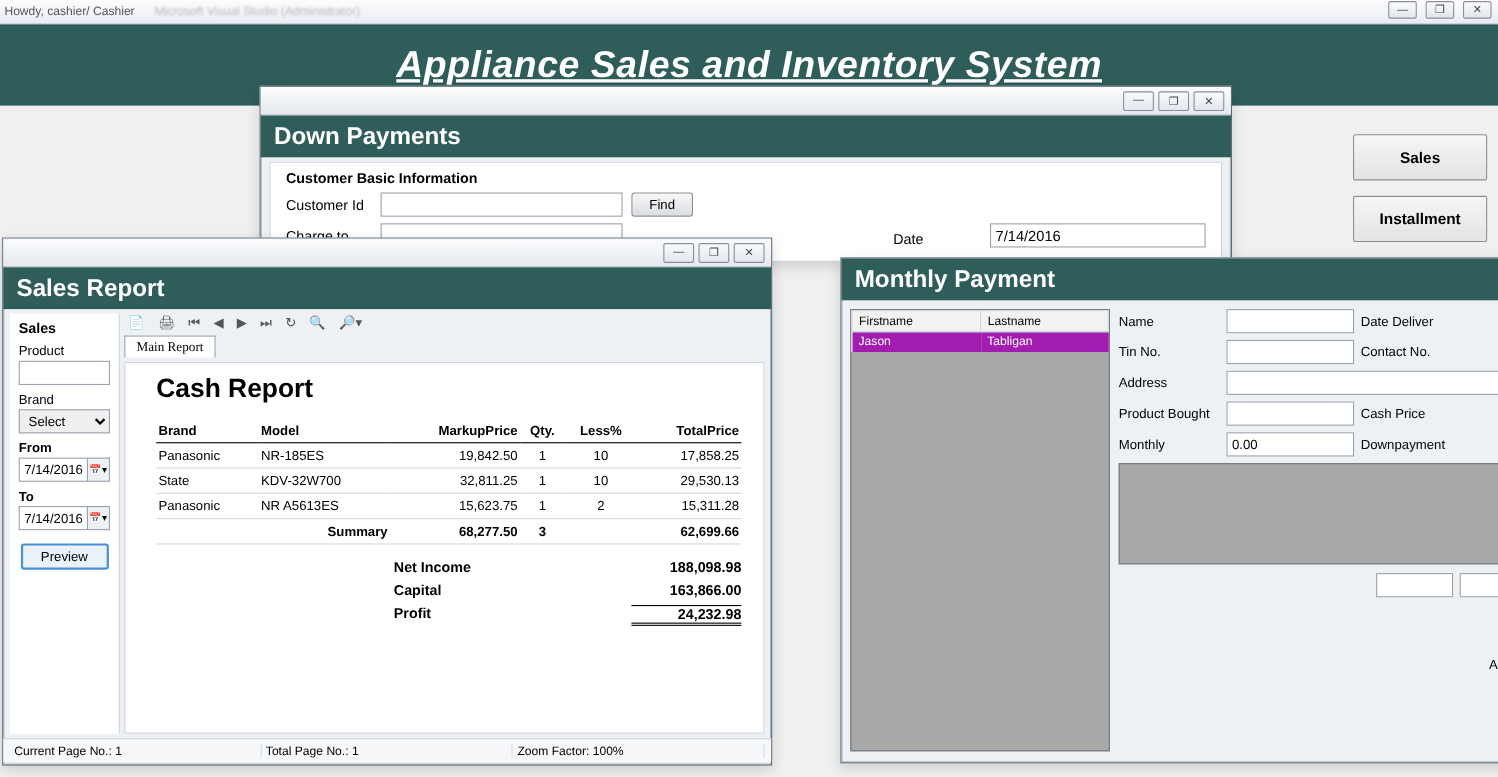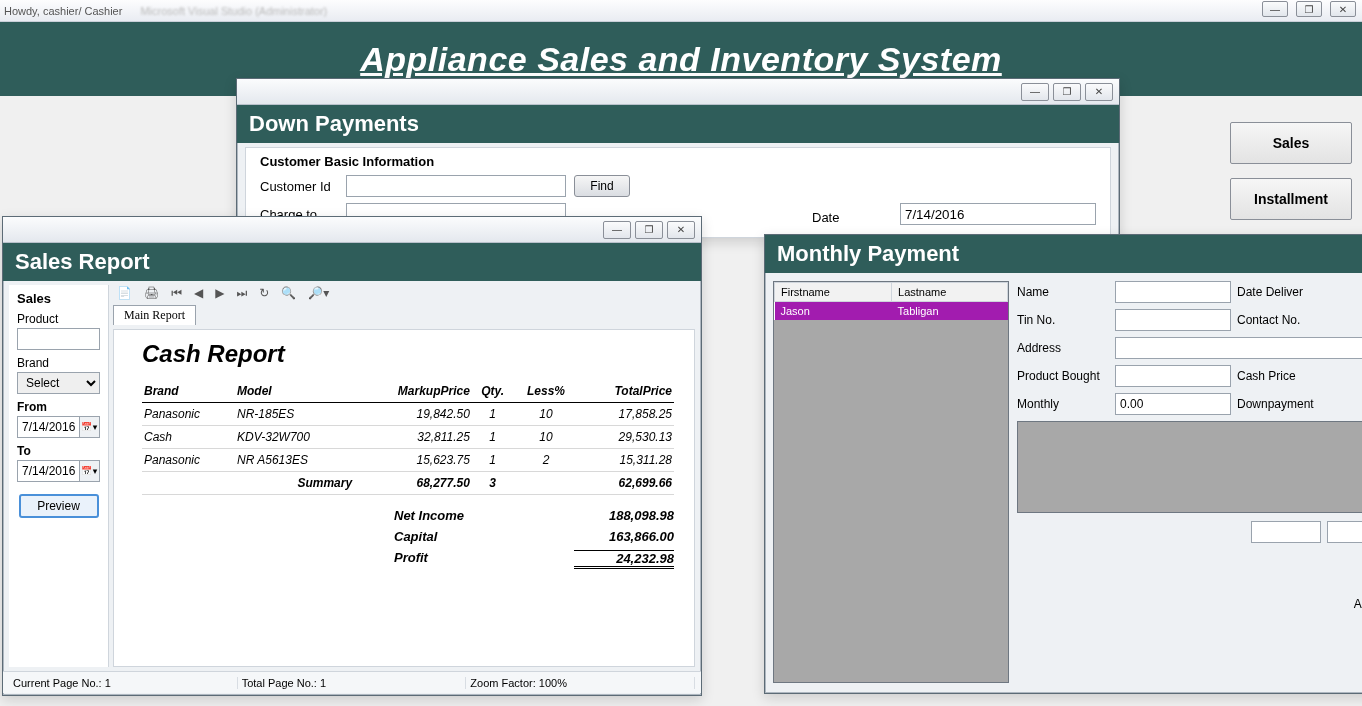--- a/index.html
+++ b/index.html
@@ -42,30 +42,30 @@
 #salesrep .side label { display: block; margin-top: 6px; margin-bottom: 2px; }
 #salesrep .side input, #salesrep .side select { width: 100%; height: 22px; border: 1px solid #9aa3ad; font-size: 12px; padding: 0 4px; }
 #salesrep .datebox { display: flex; align-items: center; }
 #salesrep .datebox input { flex: 1; }
 #salesrep .dateicon { width: 20px; height: 22px; border: 1px solid #9aa3ad; border-left: none; background: #eef1f4; font-size: 9px; display: flex; align-items: center; justify-content: center; }
 #salesrep .previewbtn { display: block; margin: 12px auto 0; width: 80px; height: 24px; border: 2px solid #4a90d9; background: #eaf2fb; border-radius: 3px; font-size: 12px; }
 #salesrep .toolbar { height: 24px; display: flex; align-items: center; gap: 12px; padding: 2px 8px; font-size: 12px; color: #555; }
 #salesrep .toolbar span { cursor: default; }
 #salesrep .tab { display: inline-block; border: 1px solid #9aa3ad; border-bottom: none; background: #fff; padding: 2px 10px; font-size: 12px; margin-left: 4px; font-family: Liberation Serif, serif; }
 #salesrep .reportarea { flex: 1; background: #fff; margin: 4px 6px 4px 4px; border: 1px solid #cfd5dc; overflow: auto; position: relative; }
-#salesrep .reportpage { padding: 10px 20px 10px 28px; font-size: 13px; min-width: 580px; font-style: italic; }
+#salesrep .reportpage { padding: 10px 20px 10px 28px; font-size: 13px; min-width: 580px; }
 #salesrep .reporttitle { font-size: 24px; font-weight: bold; margin-bottom: 12px; }
 #salesrep table.rep { width: 100%; border-collapse: collapse; font-size: 12px; }
 #salesrep table.rep th { text-align: left; border-bottom: 1px solid #000; padding: 4px 2px; font-weight: bold; }
 #salesrep table.rep td { padding: 4px 2px; border-bottom: 1px solid #d8d8d8; }
 #salesrep table.rep th.r, #salesrep table.rep td.r { text-align: right; }
 #salesrep table.rep th.c, #salesrep table.rep td.c { text-align: center; }
 #salesrep .summaryrow td { font-weight: bold; border-top: 1px solid #000; border-bottom: 2px solid #000; }
 #salesrep .totals { margin-top: 10px; }
-#salesrep .totals .trow { display: flex; justify-content: flex-end; gap: 60px; padding: 3px 0; font-size: 13px; }
+#salesrep .totals .trow { display: flex; justify-content: flex-end; gap: 96px; padding: 3px 0; font-size: 13px; }
 #salesrep .totals .trow .tl { width: 120px; font-weight: bold; }
 #salesrep .totals .trow .tv { width: 100px; text-align: right; font-weight: bold; }
 #salesrep .totals .profit .tv { border-top: 1px solid #000; border-bottom: 3px double #000; }
 #salesrep .statusbar { height: 22px; border-top: 1px solid #cfd5dc; background: #f5f7f9; display: flex; align-items: center; font-size: 11px; padding: 0 6px; }
 #salesrep .statusbar > div { flex: 1; border-right: 1px solid #d8dde3; padding-left: 4px; }
 
 
 #monthpay { top: 234px; left: 764px; width: 642px; height: 460px; }
 #monthpay .mbody { display: flex; padding: 8px; gap: 8px; height: calc(100% - 40px); }
 #monthpay .mtable { width: 236px; border: 1px solid #6e7781; background: #a8a8a8; }
@@ -185,21 +185,21 @@
             <tbody id="rep-body">
                 <tr>
                   <td>Panasonic</td>
                   <td>NR-185ES</td>
                   <td class="r">19,842.50</td>
                   <td class="c">1</td>
                   <td class="c">10</td>
                   <td class="r">17,858.25</td>
                 </tr>
                 <tr>
-                  <td>Cash</td>
+                  <td>State</td>
                   <td>KDV-32W700</td>
                   <td class="r">32,811.25</td>
                   <td class="c">1</td>
                   <td class="c">10</td>
                   <td class="r">29,530.13</td>
                 </tr>
                 <tr>
                   <td>Panasonic</td>
                   <td>NR A5613ES</td>
                   <td class="r">15,623.75</td>

